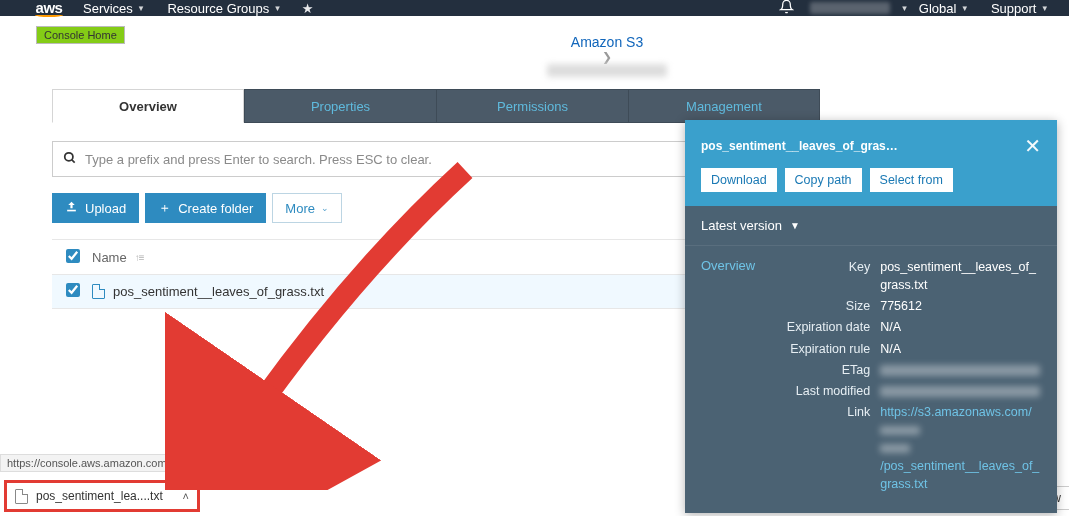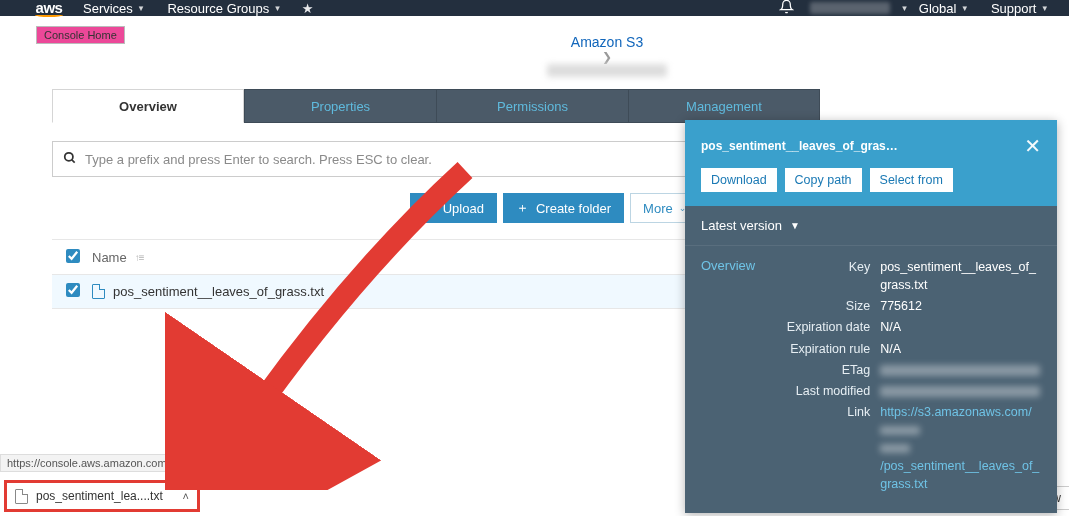--- a/index.html
+++ b/index.html
@@ -12,21 +12,21 @@
 .logo-smile { height:4px; width:28px; border-bottom:2px solid #f90; border-radius:0 0 50% 50%; margin-top:-3px;}
 .nav-item { display:flex; align-items:center; padding:0 12px; cursor:pointer; font-size:13px; }
 .caret { margin-left:6px; font-size:9px; opacity:.8; }
 .pin { font-size:13px; opacity:.9; padding:0 10px; cursor:pointer;}
 .spacer { flex:1; }
 .bell { font-size:15px; padding:0 10px; cursor:pointer; }
 .blur-strip { width:80px; height:12px; background:rgba(255,255,255,.25); filter:blur(2px); border-radius:2px; margin:0 6px;}
 .nav-right { display:flex; align-items:center; }
 
 
-.console-home-tip { position:absolute; top:26px; left:36px; background:#ec4899; border:1px solid #bbb; padding:2px 7px; font-size:11px; color:#333; z-index:50;}
+.console-home-tip { position:absolute; top:26px; left:36px; background:#84cc16; border:1px solid #bbb; padding:2px 7px; font-size:11px; color:#333; z-index:50;}
 
 
 .breadcrumb { padding:18px 0 12px 145px; display:flex; align-items:center; font-size:14px; color:#888;flex-direction:column;}
 .breadcrumb a { color:#1166bb; text-decoration:none; }
 .crumb-sep { margin:0 10px; color:#999; font-size:12px;}
 .crumb-blur { width:120px; height:13px; background:#ddd; filter:blur(3px); border-radius:2px;}
 
 
 .tabs-row { display:flex; margin-left:52px; }
 .tab { width:192px; height:34px; display:flex; align-items:center; justify-content:center; font-size:13px; cursor:pointer; border:1px solid #d5d5d5;}
@@ -34,21 +34,21 @@
 .tab.inactive { background:#4b5a68; color:#5fbadd; border-color:#3e4b57;}
 .tab.inactive:not(:last-child){border-right:none;}
 
 
 .panel { margin:0 0 0 52px; width:1005px; }
 .search-row { margin-top:18px; border:1px solid #ccc; height:36px; display:flex; align-items:center; padding:0 10px; }
 .search-row input { border:none; outline:none; flex:1; font-size:13px; color:#333; padding-left:8px;}
 .search-row input::placeholder{color:#8a8a8a;}
 .search-icon { font-weight:bold; color:#444; }
 
-.btn-row { margin:16px 0; display:flex; gap:6px; align-items:center;justify-content:center;}
+.btn-row { margin:16px 0; display:flex; gap:6px; align-items:center;}
 .btn { height:30px; display:flex; align-items:center; padding:0 12px; font-size:13px; cursor:pointer; border:1px solid transparent;}
 .btn-primary { background:#2e8bc0; color:#fff; }
 .btn-primary .bicon { margin-right:7px; font-size:13px;}
 .btn-outline { background:#fff; color:#2e8bc0; border:1px solid #bcd5e3; }
 
 
 .thead { height:36px; display:flex; align-items:center; border-top:1px solid #e7e7e7; border-bottom:1px solid #e7e7e7; padding:0 14px; color:#666; font-size:13px;}
 .thead .cb { width:26px; }
 .thead .col-name { flex:1; display:flex; align-items:center; gap:8px;}
 .thead .col-lm { width:260px; display:flex; align-items:center; gap:8px;}

